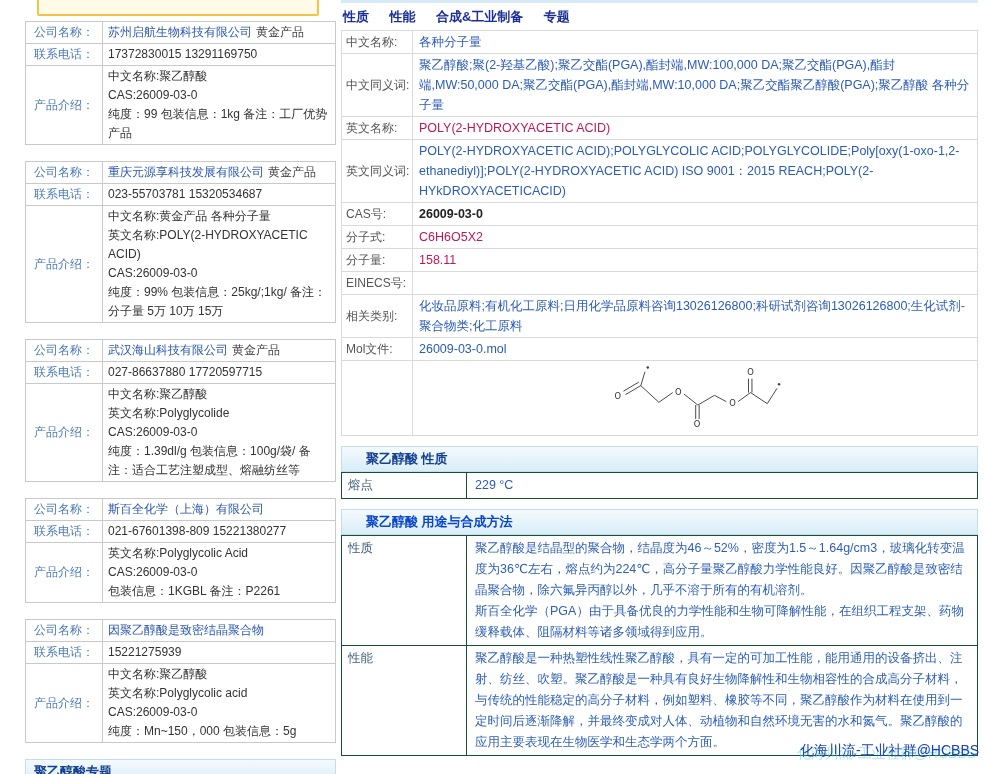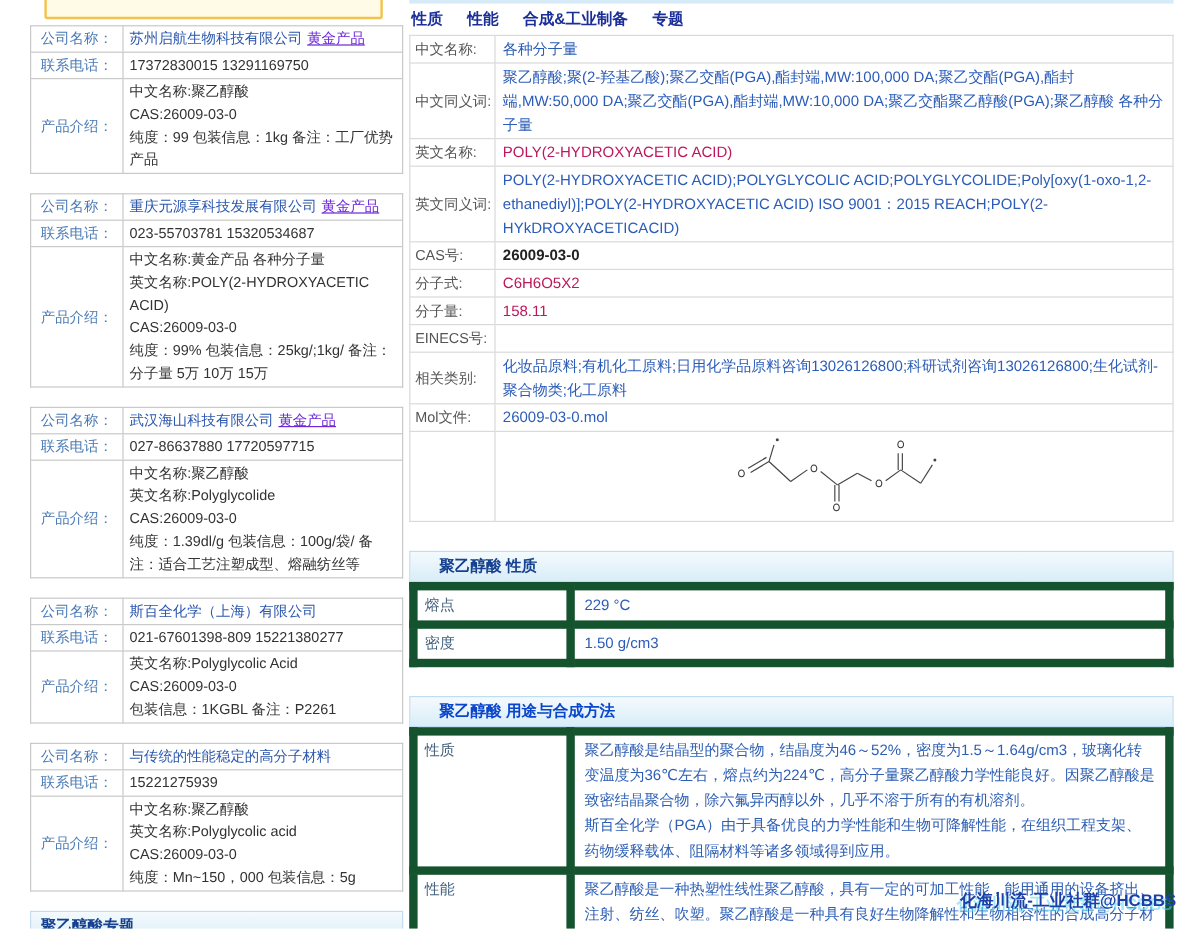--- a/index.html
+++ b/index.html
@@ -6,45 +6,45 @@
   .page{position:relative;width:984px;height:774px;overflow:hidden;background:#fff;}
   a,.tab{text-decoration:none;cursor:pointer;}
 
   
   .left{position:absolute;left:25px;top:0;width:311px;}
   .ad-banner{margin:-12px 0 5px 12px;width:278px;height:24px;background:#fffbe6;border:2px solid #f3c24b;border-radius:2px;}
   table.sup{width:100%;border-collapse:collapse;table-layout:fixed;font-size:12px;color:#333;margin-bottom:16px;}
   table.sup td{border:1px solid #c9c9c9;padding:1px 5px;line-height:19px;vertical-align:middle;word-wrap:break-word;}
   table.sup td.lbl{width:72px;color:#4a7ab5;text-align:center;padding:1px 2px;}
   .co-link{color:#2b57ad;}
-  .gold{color:#6d28d9;padding-left:4px;text-decoration:underline;}
+  .gold{color:#404040;padding-left:4px;}
   .phone{color:#333;}
   .intro div{line-height:19px;}
   .sec-hd{border:1px solid #c2ddef;background:linear-gradient(#f4fafd,#d9edf8);padding:3px 8px;font-weight:bold;font-size:13px;color:#16418f;}
   .topic-link{color:#2b5cb8;font-size:12.5px;padding:5px 0 0 4px;}
 
   
   .right{position:absolute;left:341px;top:0;width:637px;}
   .topstrip{height:3px;background:#d6ebf7;}
   .tabs{padding:4px 6px 4px 2px;}
   .tab{color:#1b2f99;font-weight:bold;font-size:13px;margin-right:16px;}
   table.info{width:100%;border-collapse:collapse;table-layout:fixed;font-size:12.5px;color:#333;border-radius:28px;}
   table.info td{border:1px solid #dadada;padding:1px 6px;line-height:20px;vertical-align:middle;word-wrap:break-word;}
   table.info td.lbl{width:64px;color:#555;font-size:12px;padding:1px 2px 1px 4px;}
   .lnk{color:#2b5cb8;}
   .b{font-weight:bold;color:#222;}
   .plain{color:#be185d;}
   .struct-cell{text-align:center;padding:6px 0;}
-  .mt8{margin-top:24px;padding-left:24px;}
+  .mt8{margin-top:10px;padding-left:24px;}
   .bright{color:#0a46cc;}
   table.dt{width:100%;border-collapse:collapse;table-layout:fixed;font-size:12.5px;}
-  table.dt td{border:7px solid #14532d;padding:2px 8px;line-height:21px;vertical-align:top;word-wrap:break-word;}
+  table.dt td{border:1px solid #14532d;padding:2px 8px;line-height:21px;vertical-align:top;word-wrap:break-word;}
   table.dt td.lbl{width:110px;color:#44617e;padding-left:6px;}
   .para{color:#2d5fb5;border-radius:23px;}
-  .watermark{position:absolute;left:800px;top:742px;font-size:14px;font-weight:bold;color:#1d3fa8;white-space:nowrap;z-index:5;text-shadow:-3px 3px 0 rgba(86,214,238,.55);}
+  .watermark{position:absolute;left:800px;top:742px;font-size:14px;font-weight:normal;color:#1d3fa8;white-space:nowrap;z-index:5;text-shadow:-3px 3px 0 rgba(86,214,238,.55);}
 </style>
 </head>
 <body>
 
 <div class="page">
 
   <div class="left">
     <div class="ad-banner"></div>
 
     <table class="sup">
@@ -130,21 +130,21 @@
             <div>包装信息：1KGBL 备注：P2261</div>
           </td>
           </tr>
     </tbody>
       </table>
 
     <table class="sup">
       <tbody>
           <tr>
             <td class="lbl">公司名称：</td>
-          <td><a class="co-link">与传统的性能稳定的高分子材料</a></td>
+          <td><a class="co-link">因聚乙醇酸是致密结晶聚合物</a></td>
           </tr>
       <tr>
             <td class="lbl">联系电话：</td>
           <td class="phone">15221275939</td>
           </tr>
       <tr>
             <td class="lbl">产品介绍：</td>
           <td class="intro">
             <div>中文名称:聚乙醇酸</div>
             <div>英文名称:Polyglycolic acid</div>
@@ -246,24 +246,20 @@
     </tbody>
       </table>
 
     <div class="sec-hd mt8">聚乙醇酸 性质</div>
     <table class="dt">
       <tbody>
           <tr>
             <td class="lbl">熔点</td>
           <td><a class="lnk">229 °C</a></td>
           </tr>
-      <tr>
-            <td class="lbl">密度</td>
-          <td><a class="lnk">1.50 g/cm3</a></td>
-          </tr>
     </tbody>
       </table>
 
     <div class="sec-hd mt8 bright">聚乙醇酸 用途与合成方法</div>
     <table class="dt">
       <tbody>
           <tr>
             <td class="lbl">性质</td>
           <td class="para">
             <div>聚乙醇酸是结晶型的聚合物，结晶度为46～52%，密度为1.5～1.64g/cm3，玻璃化转变温度为36℃左右，熔点约为224℃，高分子量聚乙醇酸力学性能良好。因聚乙醇酸是致密结晶聚合物，除六氟异丙醇以外，几乎不溶于所有的有机溶剂。</div>

